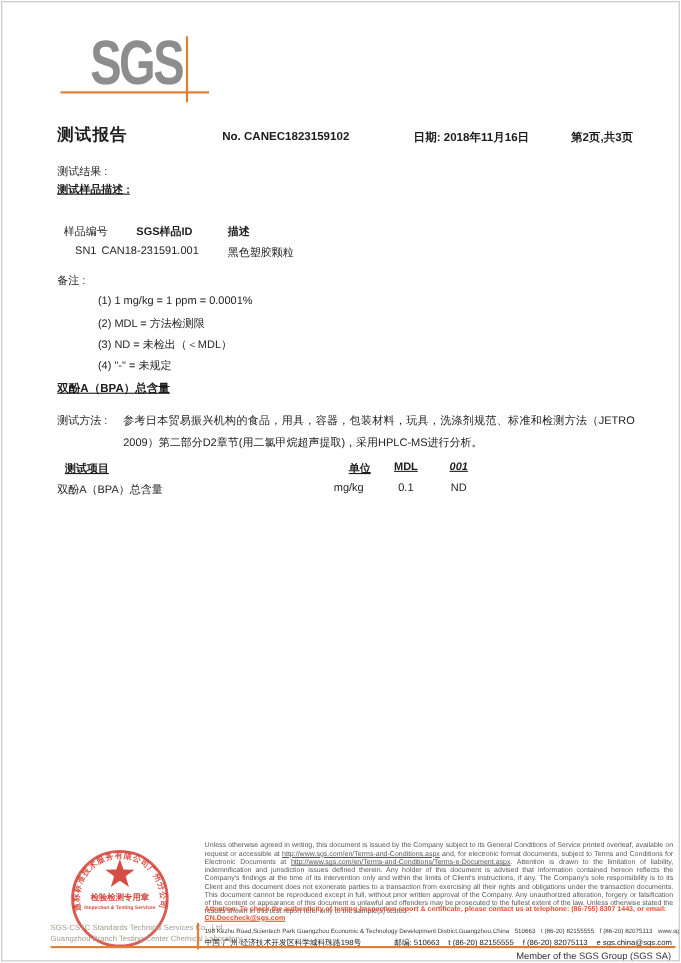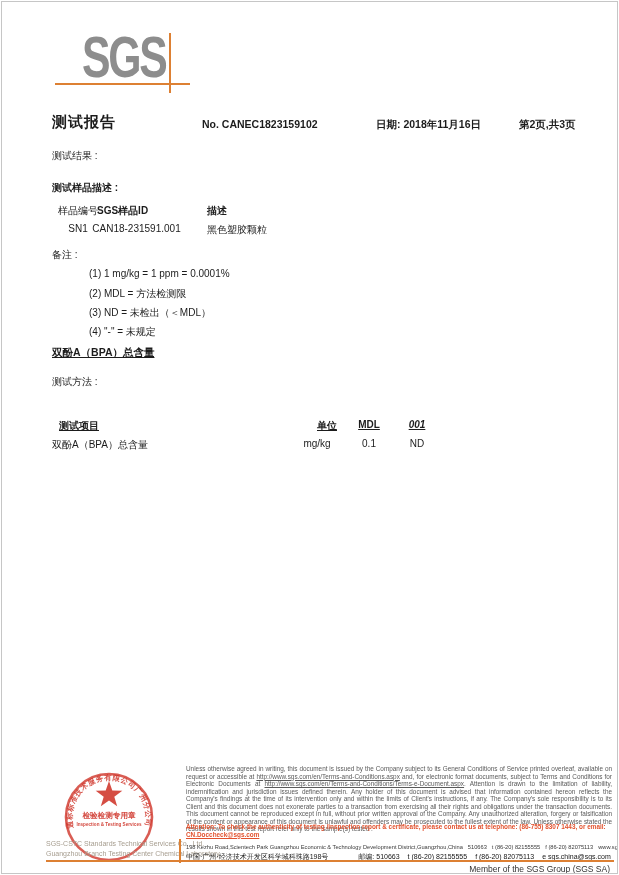--- a/index.html
+++ b/index.html
@@ -23,24 +23,24 @@
 
   
   .report-title { left:50px;  top:111px; font-size:15px; font-weight:bold; letter-spacing:1px; }
   .report-no    { left:200px; top:116px; font-size:10.5px; font-weight:bold; }
   .report-date  { left:374px; top:116px; font-size:10.5px; font-weight:bold; }
   .report-pageinfo { left:517px; top:116px; font-size:10.5px; font-weight:bold; }
 
   .body-text { font-size:10px; }
 
   .results-label { left:50px; top:147px; }
-  .sample-desc-label { left:50px; top:179px; font-weight:bold; }
+  .sample-desc-label { left:50px; top:163px; font-weight:bold; text-decoration:underline; }
 
   .st-h1 { left:47px;  top:202px; width:58px;  text-align:center; font-weight:normal; }
-  .st-h2 { left:95px;  top:202px; width:105px; text-align:left; font-weight:bold; }
+  .st-h2 { left:95px;  top:202px; width:105px; text-align:center; font-weight:bold; }
   .st-h3 { left:205px; top:202px; font-weight:bold; }
   .st-c1 { left:47px;  top:221px; width:58px;  text-align:center; }
   .st-c2 { left:82px;  top:221px; width:105px; text-align:center; }
   .st-c3 { left:205px; top:221px;text-align:right; }
 
   .notes-label { left:50px; top:246px; }
   .note-0 { left:87px; top:266px; }
   .note-1 { left:87px; top:285px; }
   .note-2 { left:87px; top:304px; }
   .note-3 { left:87px; top:323px; }
@@ -106,20 +106,21 @@
   <div class="abs body-text st-c3">黑色塑胶颗粒</div>
 
   <div class="abs body-text notes-label">备注 :</div>
   <div class="abs body-text note-0">(1) 1 mg/kg = 1 ppm = 0.0001%</div>
   <div class="abs body-text note-1">(2) MDL = 方法检测限</div>
   <div class="abs body-text note-2">(3) ND = 未检出（＜MDL）</div>
   <div class="abs body-text note-3">(4) "-" = 未规定</div>
 
   <div class="abs bpa-heading">双酚A（BPA）总含量</div>
   <div class="abs body-text method-label">测试方法 :</div>
+  <div class="abs body-text method-text">参考日本贸易振兴机构的食品，用具，容器，包装材料，玩具，洗涤剂规范、标准和检测方法（JETRO 2009）第二部分D2章节(用二氯甲烷超声提取)，采用HPLC-MS进行分析。</div>
 
   <div class="abs body-text rt-h-item">测试项目</div>
   <div class="abs body-text rt-h-unit">单位</div>
   <div class="abs body-text rt-h-mdl">MDL</div>
   <div class="abs body-text rt-h-001">001</div>
   <div class="abs body-text rt-c-item">双酚A（BPA）总含量</div>
   <div class="abs body-text rt-c-unit">mg/kg</div>
   <div class="abs body-text rt-c-mdl">0.1</div>
   <div class="abs body-text rt-c-val">ND</div>
 

